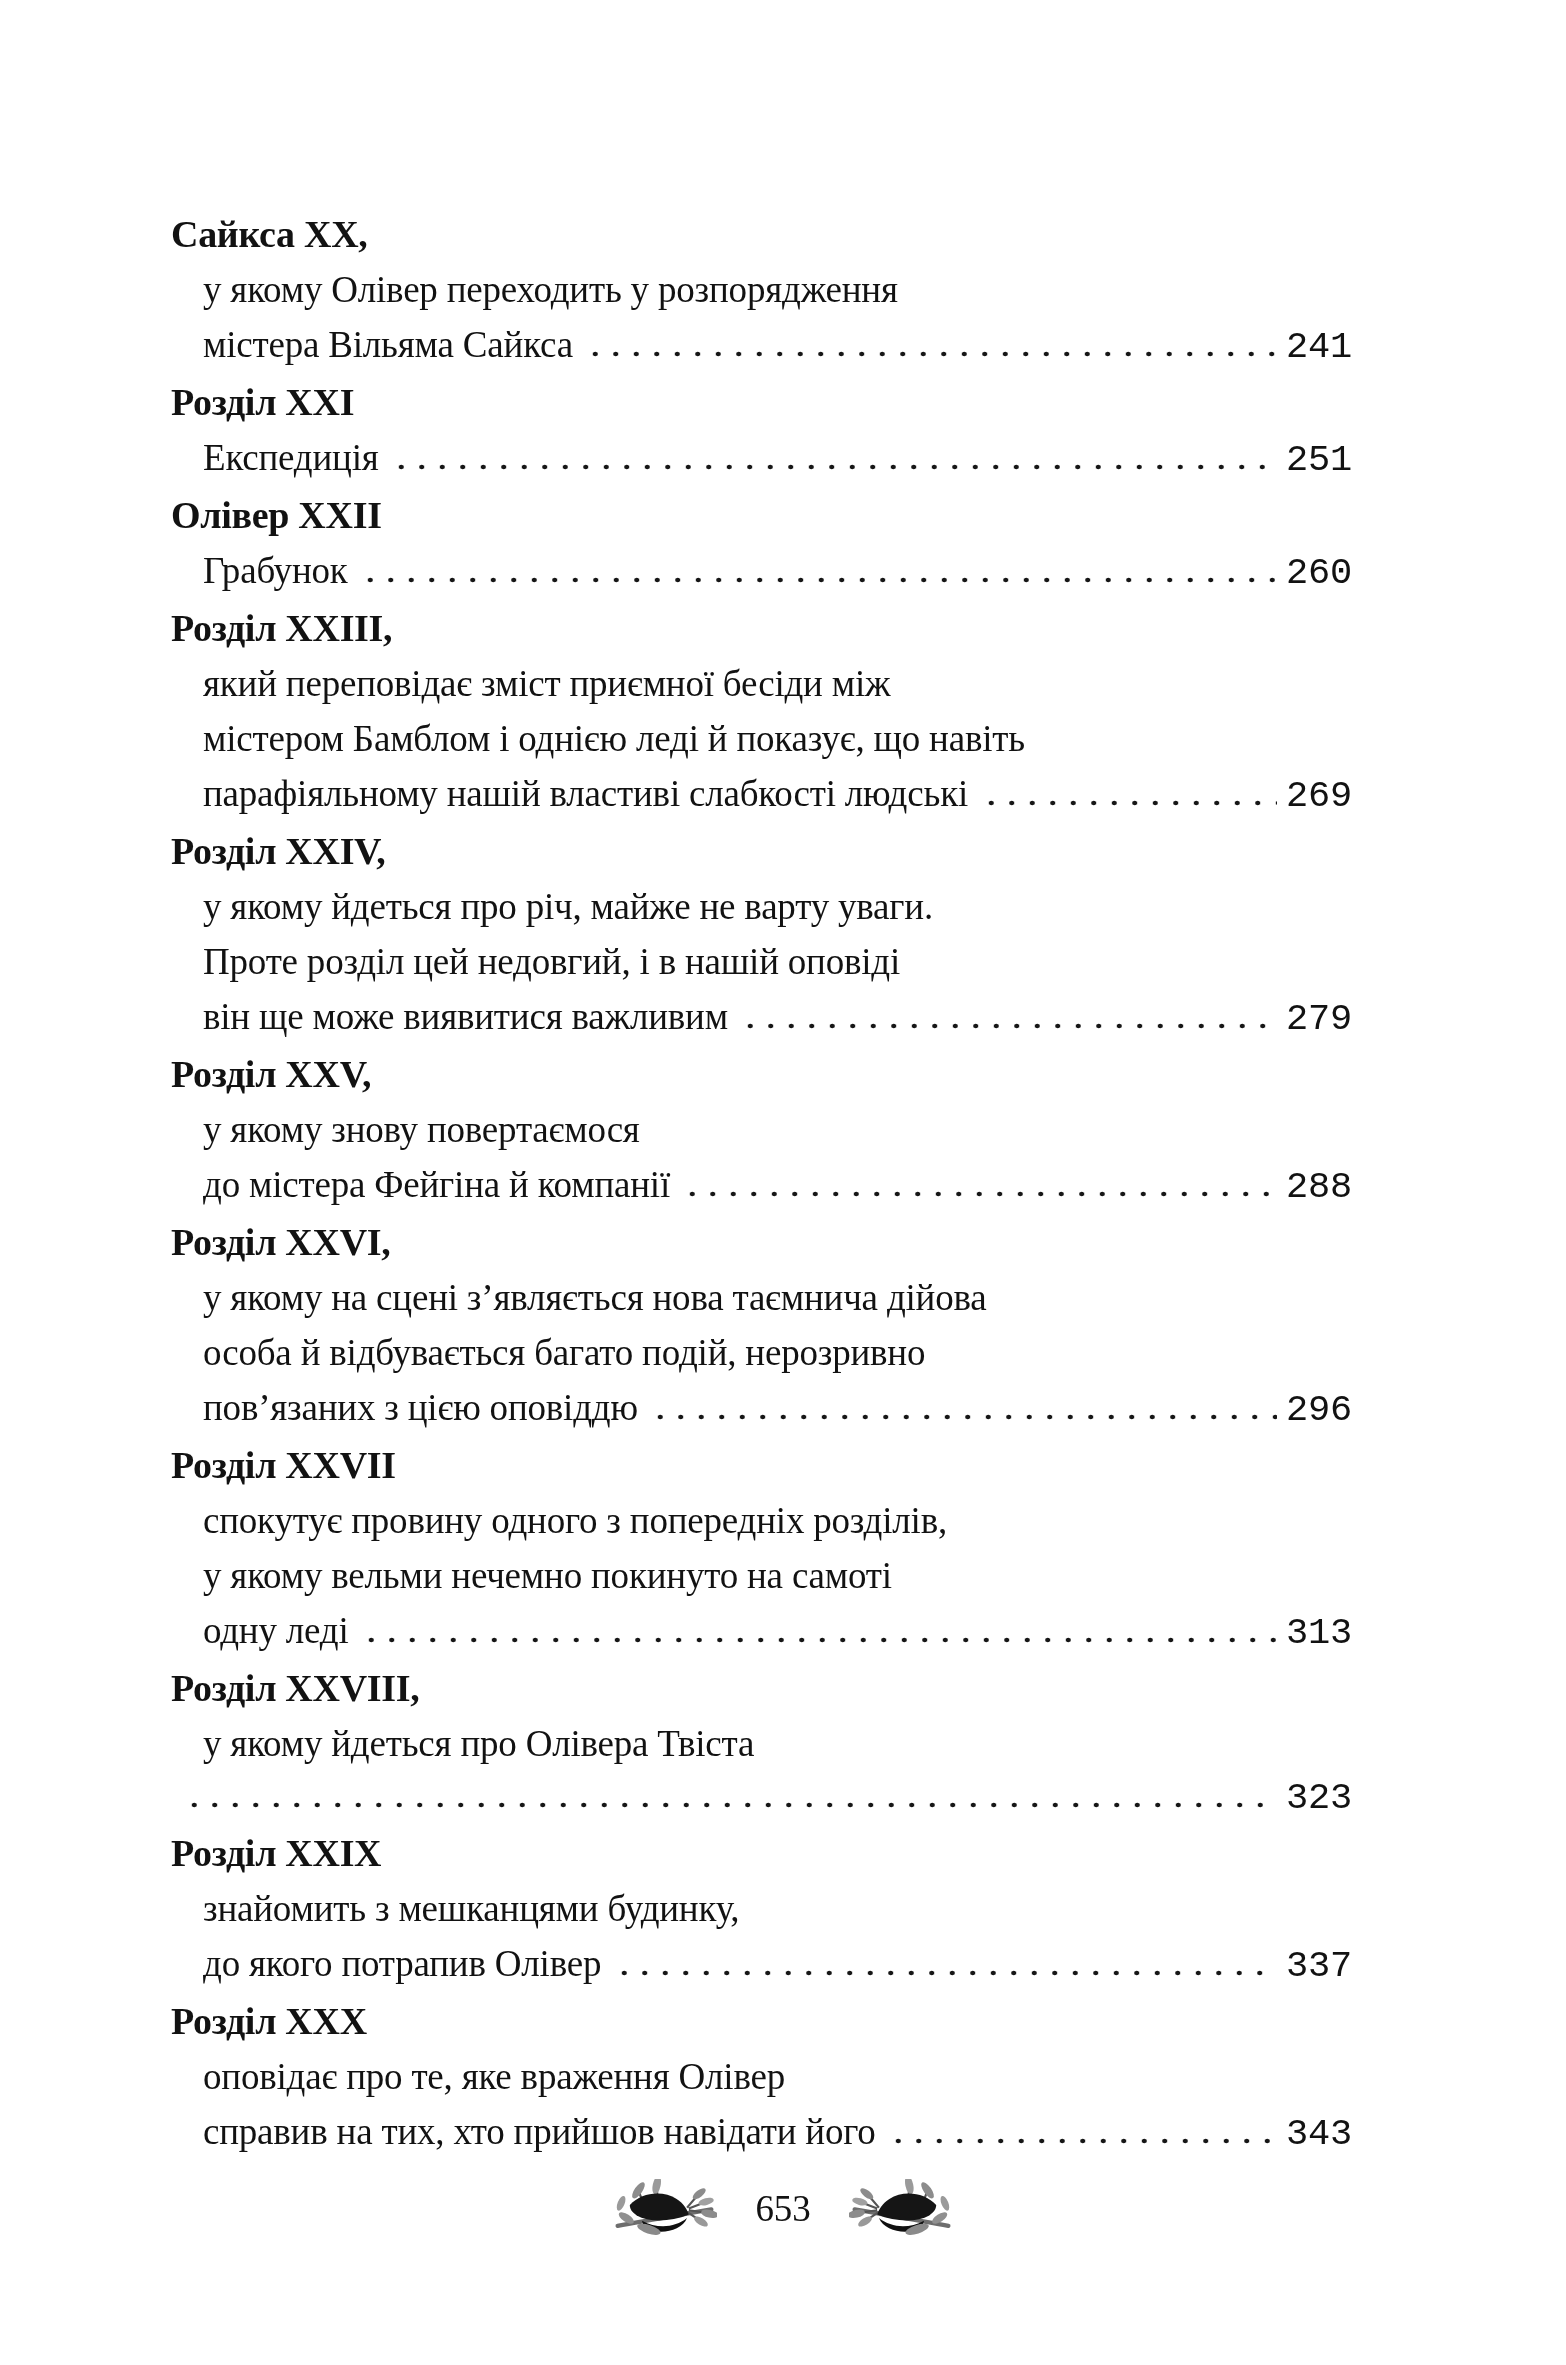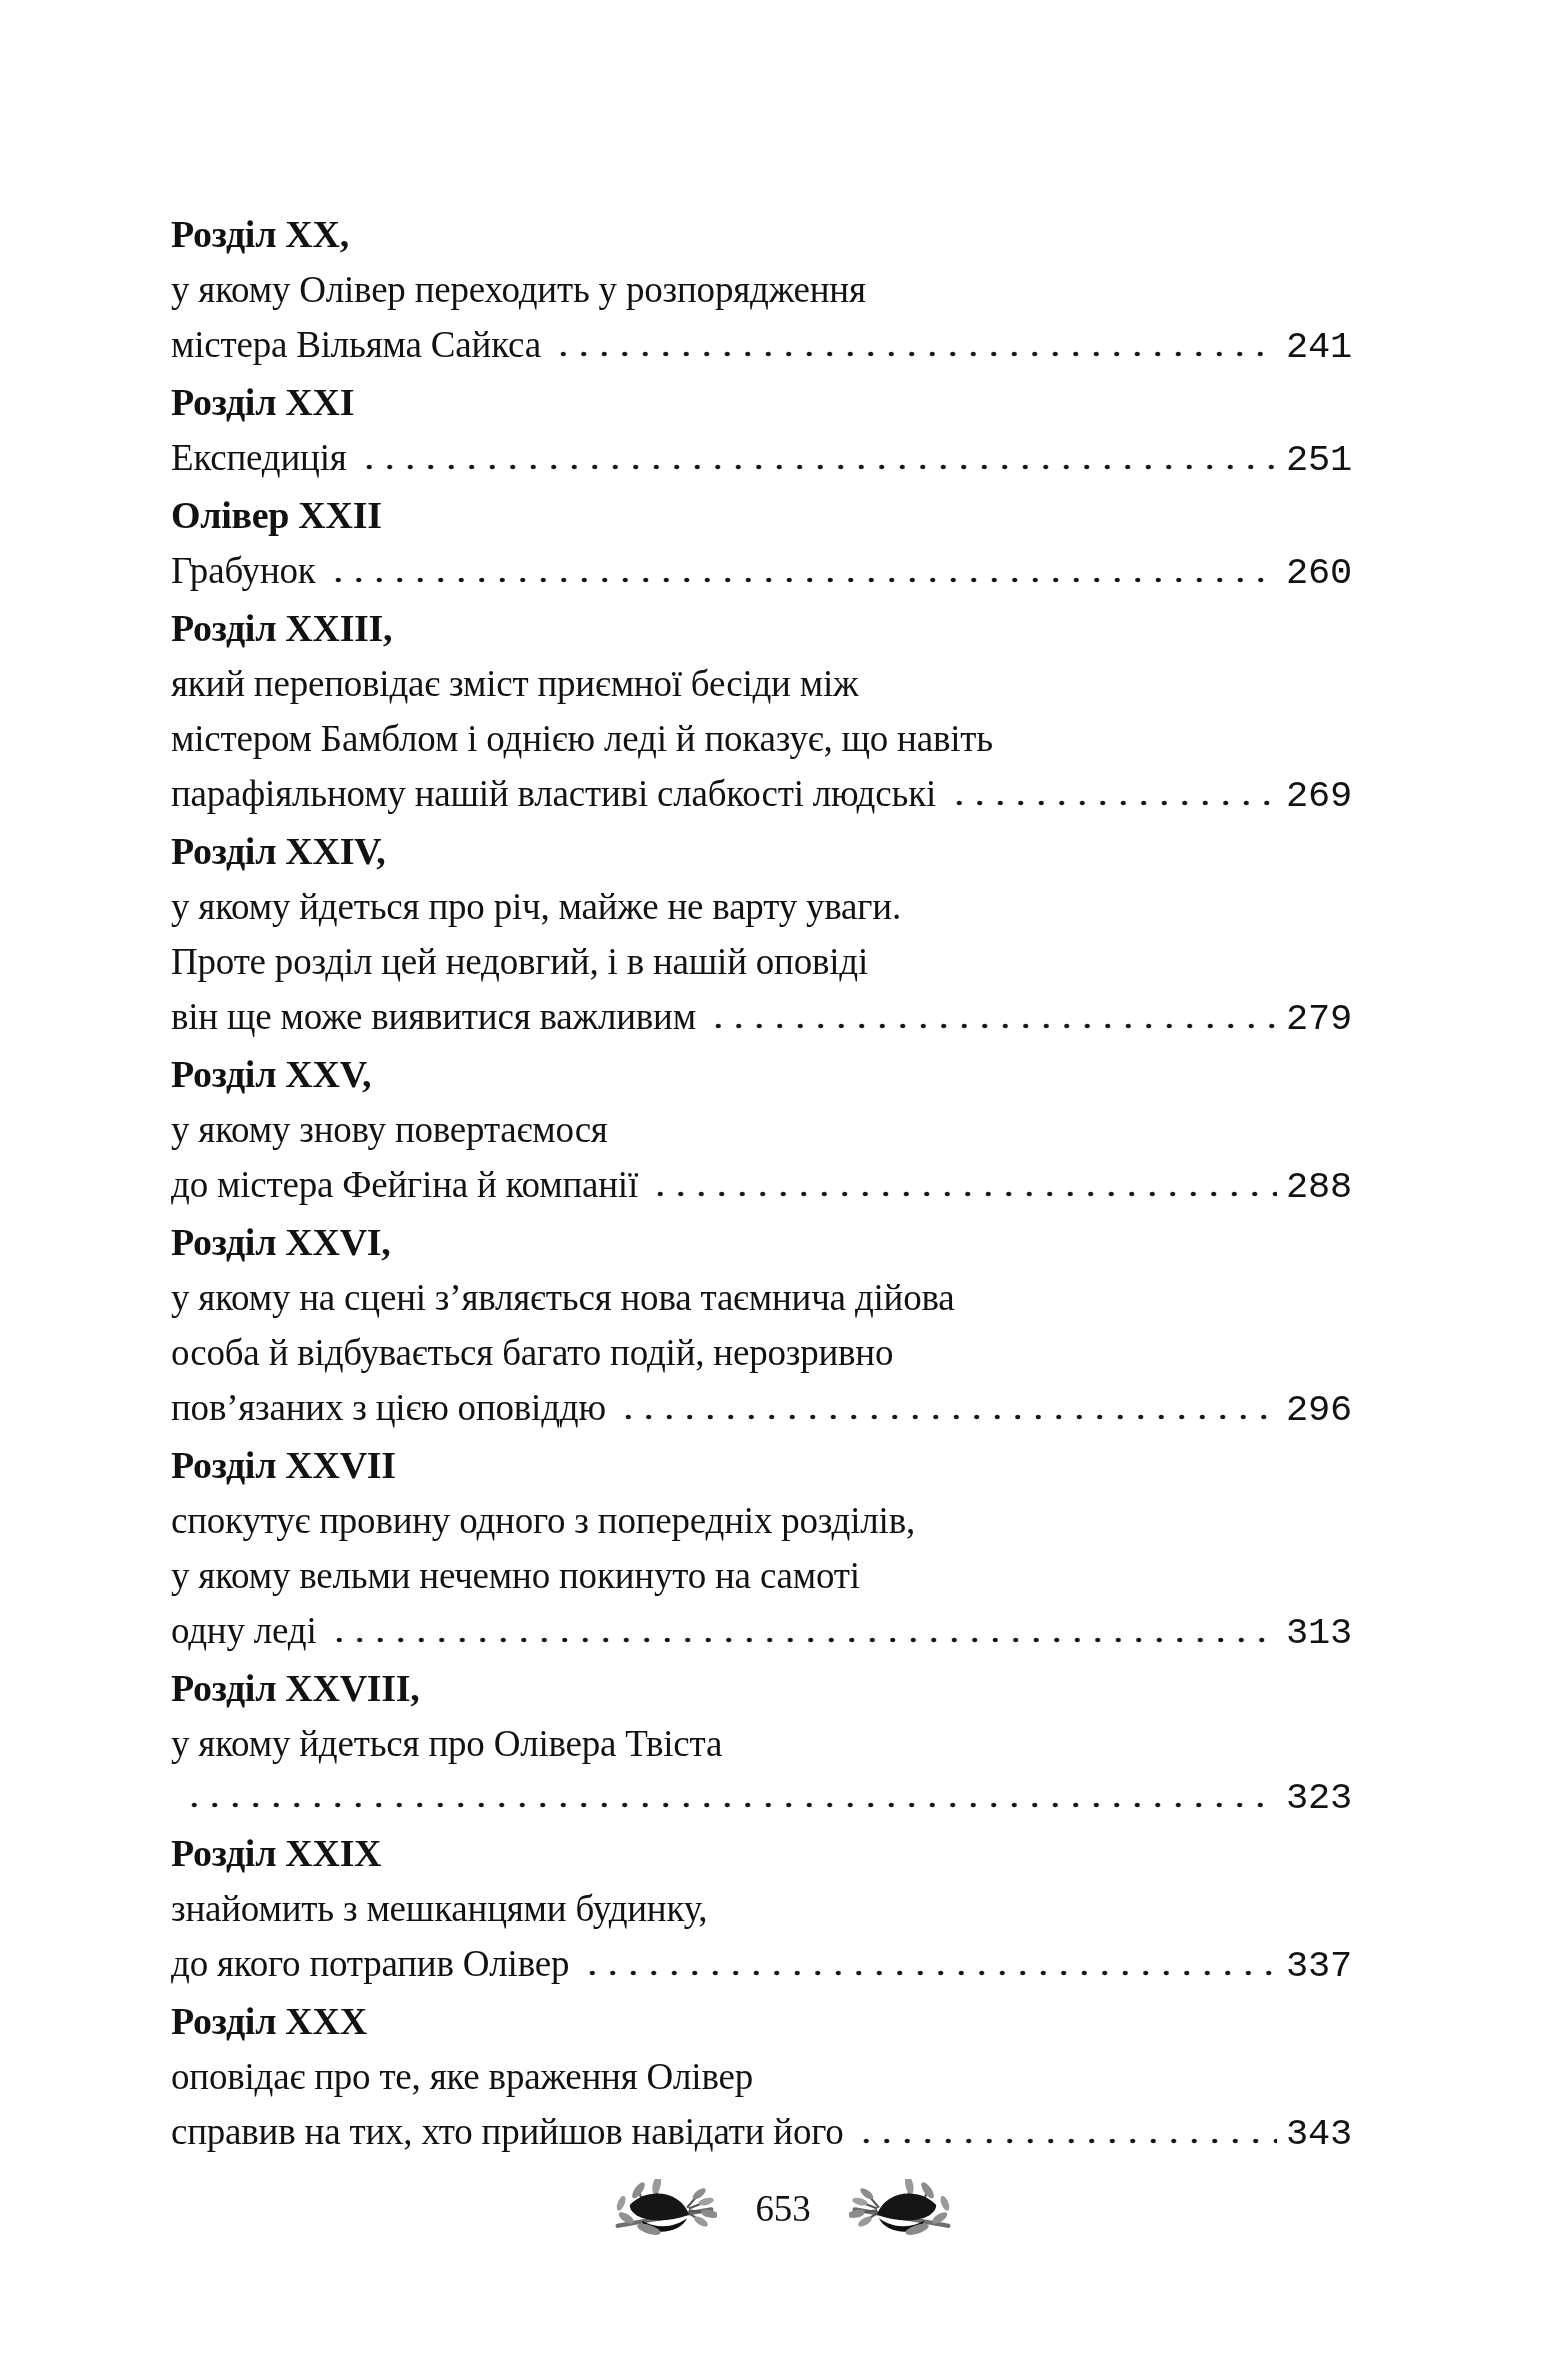--- a/index.html
+++ b/index.html
@@ -30,20 +30,21 @@
   }
   .toc-line {
     font-size: 37px;
     line-height: 55px;
     letter-spacing: -0.2px;
     display: flex;
     align-items: baseline;
   }
   .toc-line .txt {
     white-space: nowrap;
+    margin-left: 32px;
   }
   .dots {
     flex: 1 1 auto;
     min-width: 45px;
     height: 7.1px;
     margin: 0 9px 0 12.5px;
     background: radial-gradient(circle, #161616 2.2px, transparent 2.7px) left bottom / 20.5px 6.2px repeat-x;
   }
   .pg {
     white-space: nowrap;
@@ -69,21 +70,21 @@
   .orn.flip {
     transform: scaleX(-1);
   }
 </style>
 </head>
 <body>
 
 <div class="toc">
 
   <div>
-    <div class="toc-heading">Розділ XX,</div>
+    <div class="toc-heading">Сайкса XX,</div>
     <div class="toc-line">
         <span class="txt">у якому Олівер переходить у розпорядження</span>
       </div>
     <div class="toc-line">
         <span class="txt">містера Вільяма Сайкса</span>
         <span class="dots"></span>
         <span class="pg">241</span>
       </div>
   </div>
 

